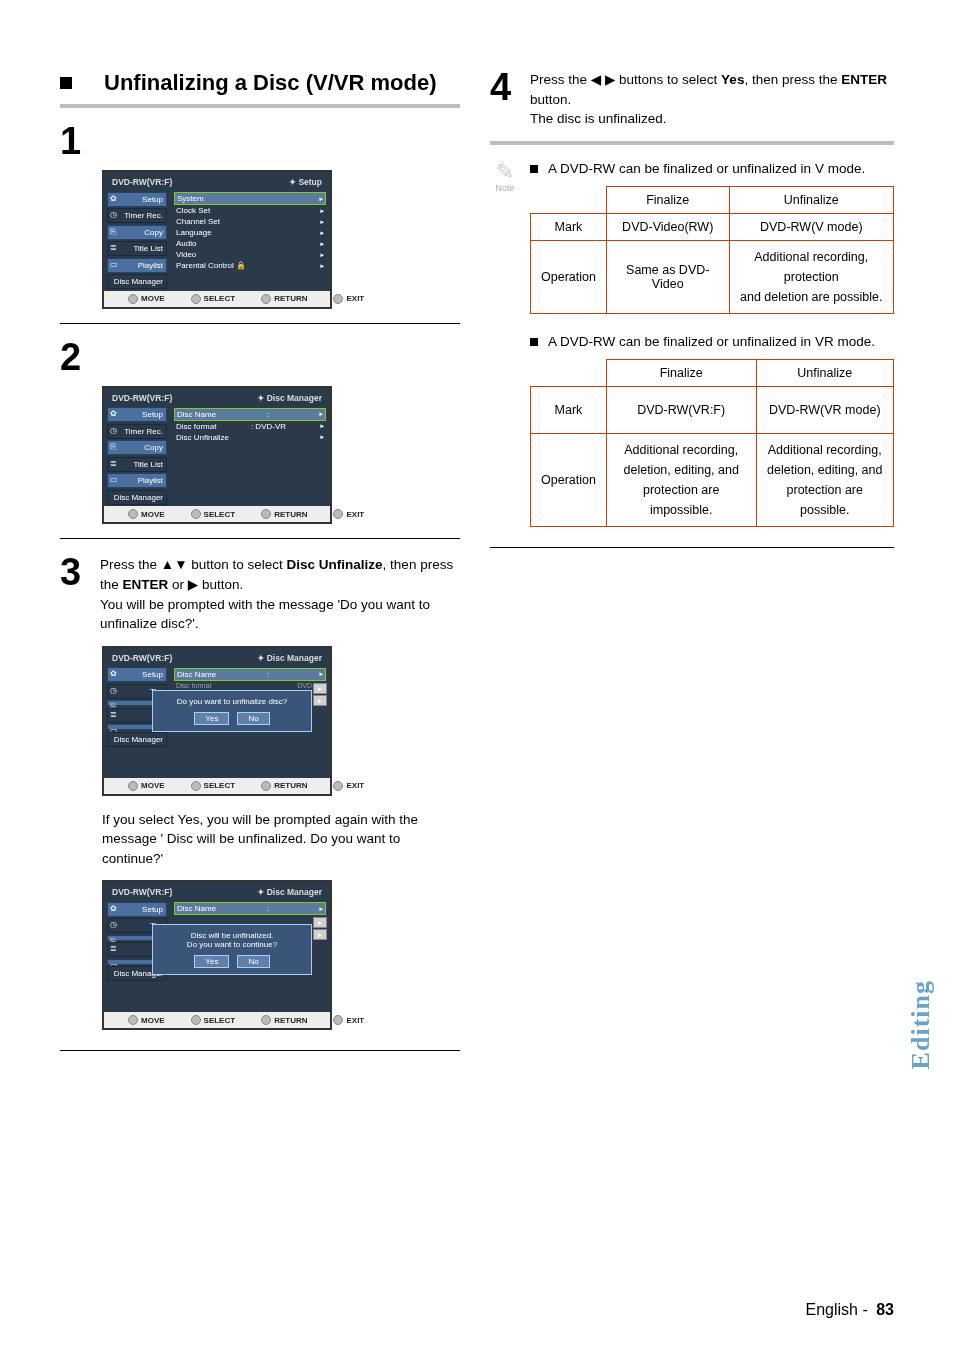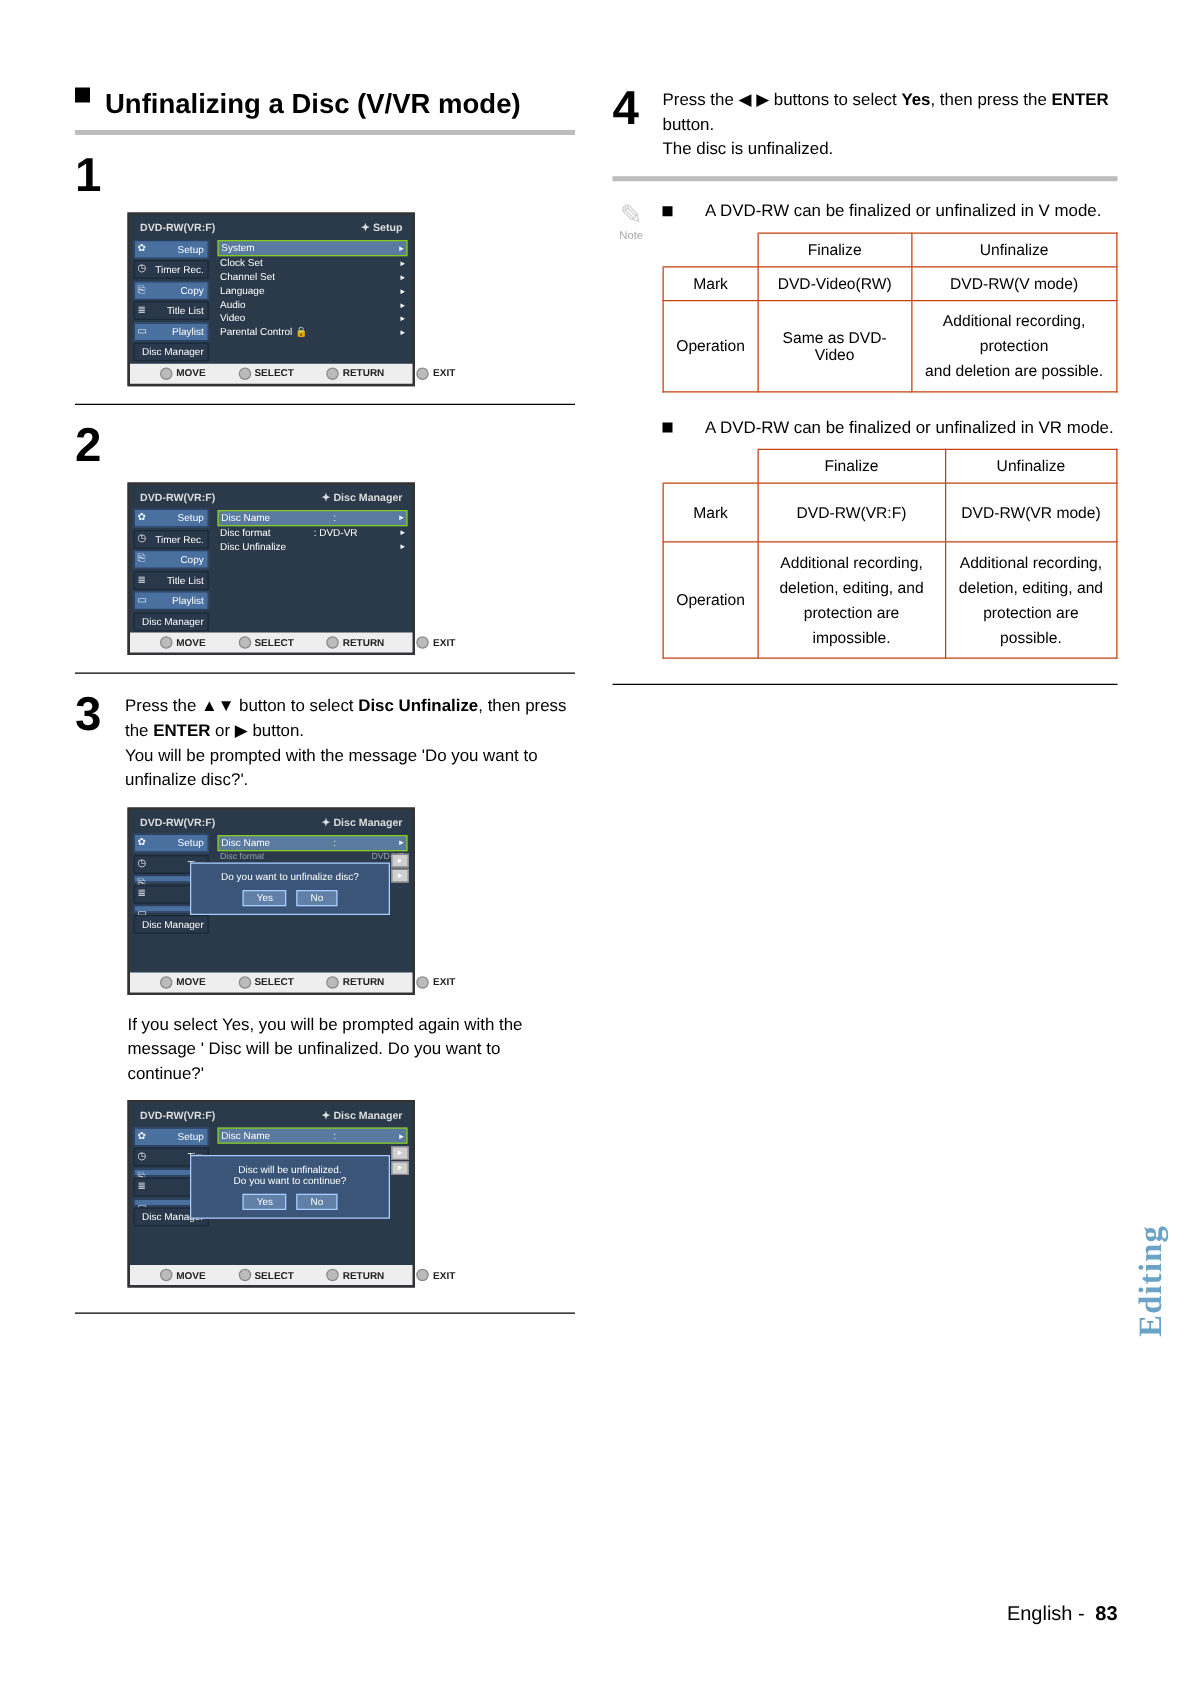--- a/index.html
+++ b/index.html
@@ -11,21 +11,21 @@
     color: #000;
     position: relative;
     padding: 70px 60px 40px 60px;
     font-size: 13.5px;
   }
   .columns { display: flex; gap: 30px; }
   .col-left { flex: 0 0 400px; }
   .col-right { flex: 1; }
 
   
-  .section-title-row { display: flex; align-items: flex-start; gap: 6px; margin-bottom: 6px; }
+  .section-title-row { display: flex; align-items: center; gap: 26px; margin-bottom: 6px; }
   .black-square { width: 12px; height: 12px; background: #000; display:inline-block; margin-right: 6px; }
   h2 { font-size: 22px; font-weight: bold; }
   .disc-badge { text-align: right; margin-bottom: 10px; }
   .disc-badge .circle { display:inline-block; width:26px; height:26px; border-radius:50%; background:#9aa0a6; border:2px solid #9aa0a6; position:relative; }
   .disc-badge .circle::after { content:""; position:absolute; top:6px; left:6px; width:10px; height:10px; border-radius:50%; border:2px solid #fff; }
   .disc-badge .label { font-size:9px; color:#9aa0a6; display:block; margin-top:2px; letter-spacing:0.5px; }
 
   .thick-rule { border-top: 4px solid #bdbdbd; margin: 8px 0 16px; }
   .thin-rule  { border-top: 1px solid #000; margin: 14px 0 16px; }
 
@@ -57,30 +57,30 @@
   .osd .dialog { position:absolute; top:42px; left:48px; right:18px; background:#3a5578; border:1px solid #aaccff; font-size:8px; padding:6px; text-align:center; }
   .osd .dialog .dlg-btns { margin-top:6px; display:flex; justify-content:center; gap:8px; }
   .osd .dialog .dlg-btn { background:#6080a8; border:1px solid #aaccff; padding:1px 10px; font-size:8px; }
   .osd .scroll-block { position:absolute; right:3px; top:35px; width:14px; display:flex; flex-direction:column; gap:1px;}
   .osd .scroll-block .sbtn{height:11px;background:#cfcfcf;border:1px solid #888;font-size:7px;text-align:center;line-height:9px;}
 
   
   .note-block { display:flex; gap:10px; margin-top:6px; }
   .note-icon { width:30px; text-align:center; color:#aaa; font-size:9px; }
   .note-icon .pencil { font-size:22px; color:#ccc; display:block; line-height:1; }
-  .bullet-row { display:flex; gap:26px; margin-bottom:10px; }
+  .bullet-row { display:flex; gap:10px; margin-bottom:10px; }
   .bullet-row .sq { width:8px; height:8px; background:#000; margin-top:4px; flex-shrink:0; }
 
   
   table.note-table { border-collapse: collapse; font-size: 12.5px; margin: 6px 0 14px 0; }
   table.note-table th, table.note-table td { border:1px solid #c2410c; padding:6px 10px; text-align:center; font-weight:normal; }
   table.note-table .cell-multi { line-height:1.6; }
 
   
-  .page-footer { position:absolute; bottom:48px; right:60px; font-size:16px; }
+  .page-footer { position:absolute; bottom:30px; right:60px; font-size:16px; }
   .page-footer b { margin-left:4px; }
   .side-tab {
     position:absolute; right:18px; bottom:280px;
     writing-mode: vertical-rl; transform: rotate(180deg);
     font-family: Georgia, 'Times New Roman', serif;
     font-size:26px; font-weight:bold; color:#6ba3c7;
     letter-spacing:1px;
   }
 
   .arrow-chars { font-family: Arial; }

